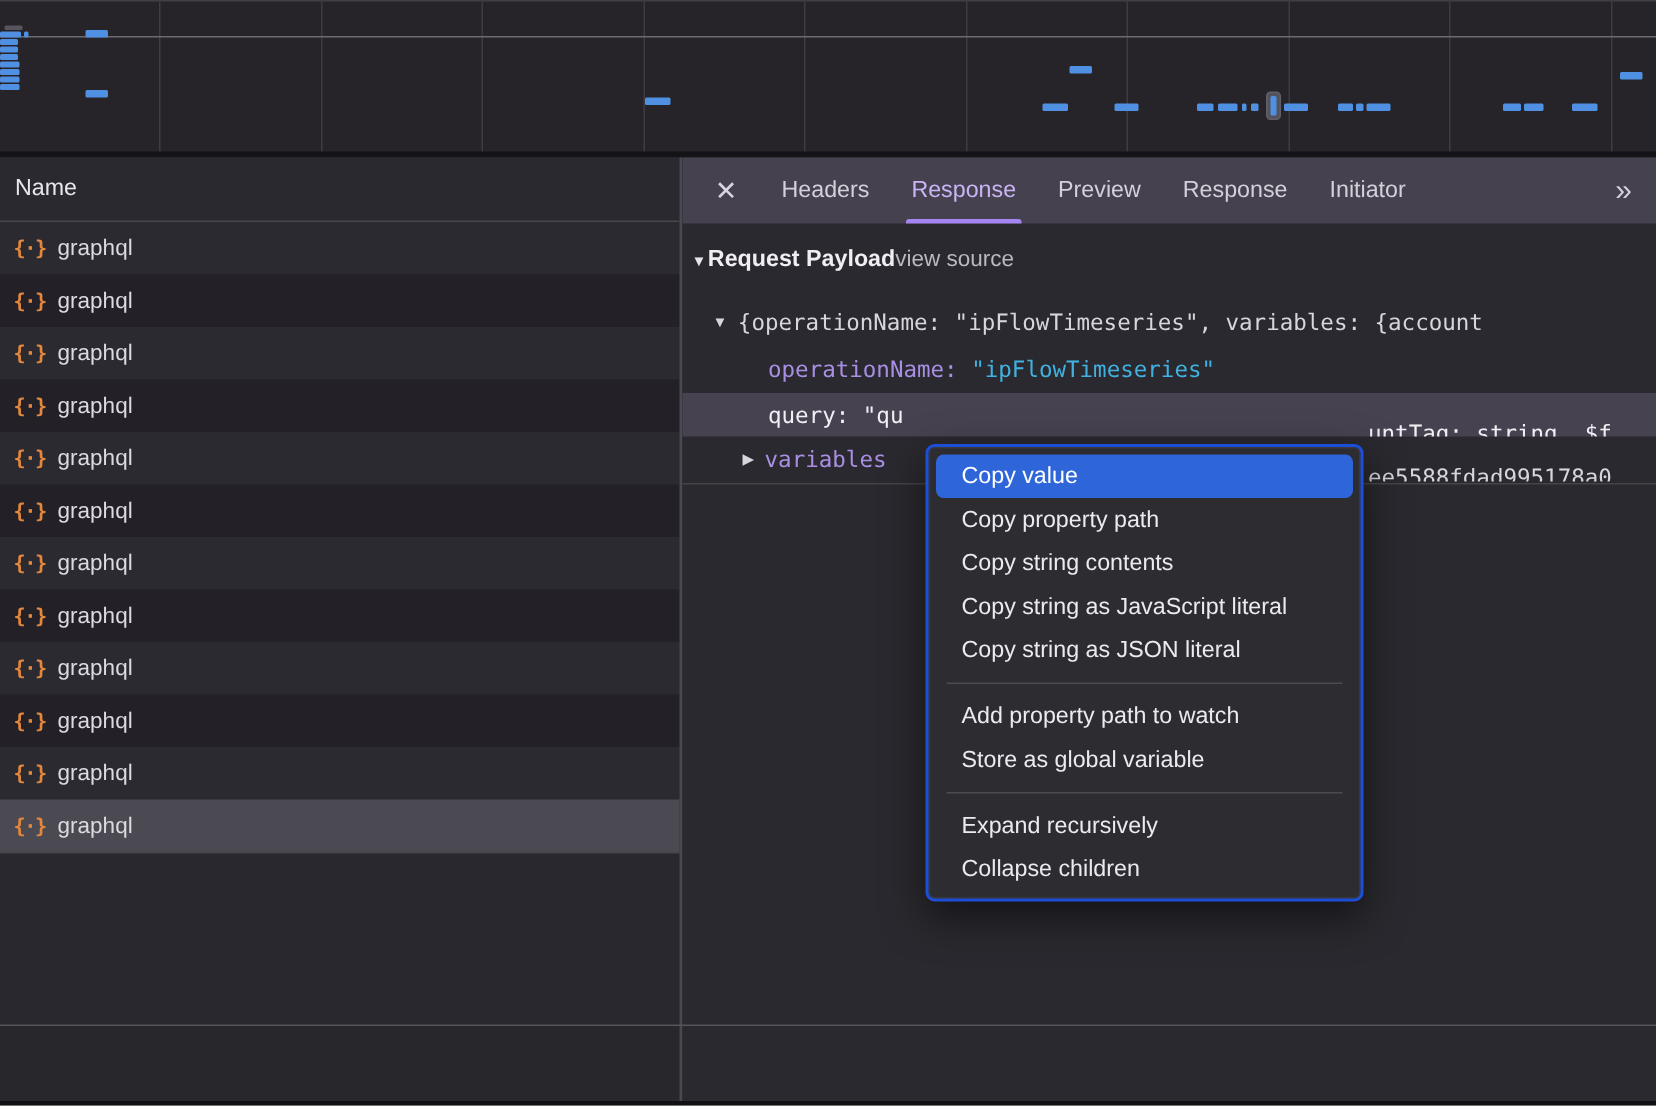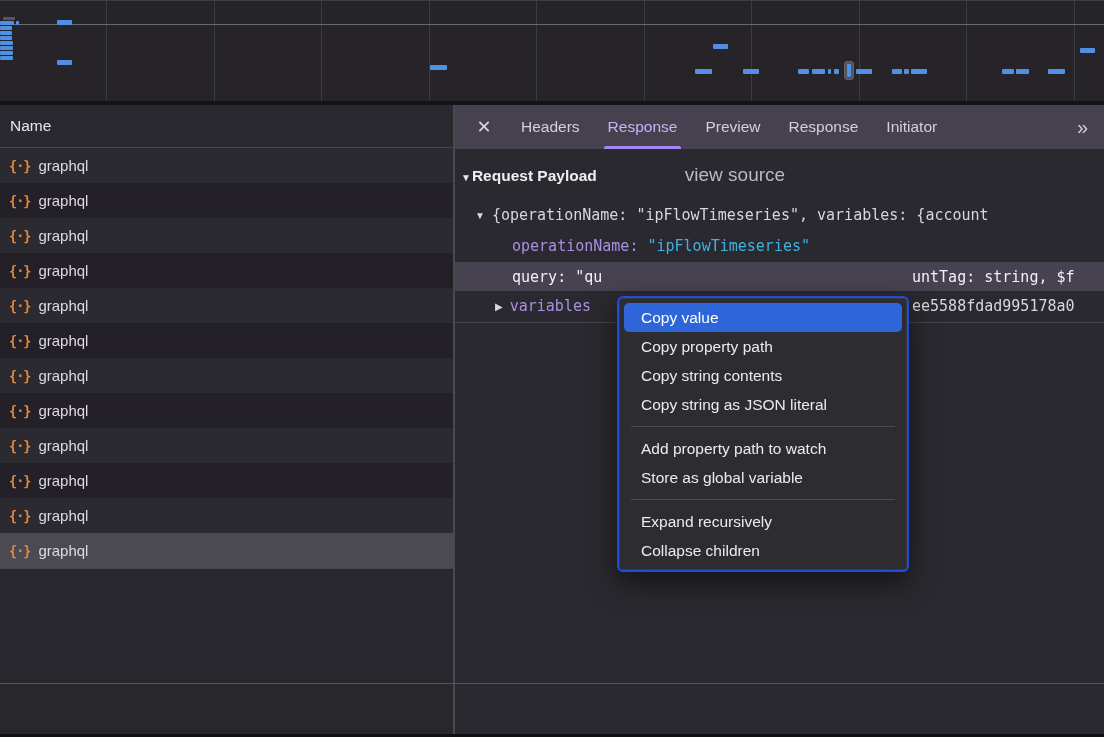--- a/index.html
+++ b/index.html
@@ -38,28 +38,28 @@
   .tab-close { align-self:center; width:30px; color:#d8d5de; font-size:18px; text-align:center; margin-right:8px; cursor:pointer; }
   .tab { position:relative; display:flex; align-items:center; padding:13px 14px; color:#d3d0d9; font-size:15.5px; cursor:pointer; }
   .tab.active { color:#c9b4f5; }
   .tab.active .tab-underline { position:absolute; left:10px; right:10px; bottom:0; height:3px; background:#a585f2; border-radius:2px 2px 0 0; }
   .tab-overflow { margin-left:auto; align-self:center; padding-right:18px; color:#d3d0d9; font-size:20px; letter-spacing:-2px; cursor:pointer; }
 
   .payload { position:absolute; left:0; top:44px; right:0; bottom:0; }
   .payload-header { position:absolute; left:6px; top:15px; display:flex; align-items:baseline; }
   .ph-tri { color:#e8e6ec; font-size:10px; margin-right:1px; }
   .ph-title { color:#f0eef2; font-size:15.5px; font-weight:bold; }
-  .ph-viewsource { margin-left:88px; color:#bab8c2; font-size:19px; cursor:pointer; }
+  .ph-viewsource { color:#bab8c2; font-size:15px; cursor:pointer; }
 
   .tree-line { position:absolute; left:0; right:0; height:30px; display:flex; align-items:center; font-family:"DejaVu Sans Mono", monospace; font-size:15px; color:#d8d6dd; white-space:pre; overflow:hidden; }
   .tree-tri { font-size:10px; color:#d8d6dd; font-family:"Liberation Sans", sans-serif; }
   .key { color:#a98fe3; }
   .str { color:#41b2e0; }
   .tree-line.selected { background:#474250; color:#f1eff3; }
-  .right-frag { position:absolute; left:457px; top:0; height:30px; display:flex; align-items:center; }
+  .right-frag { position:absolute; left:457px; top:12px; height:30px; display:flex; align-items:center; }
   .section-sep { position:absolute; left:0; right:0; top:173px; height:1px; background:#454449; }
 
   
   .footer-line { position:absolute; left:0; top:683px; width:1104px; height:1px; background:#56555c; }
   .black-bar { position:absolute; left:0; top:734px; width:1104px; height:3px; background:#111015; }
 
   
   .context-menu { position:absolute; left:617px; top:272px; width:292px; background:#2d2c31; border:2px solid #1d4ed8; border-radius:6px; padding:5px 0; box-shadow:0 10px 28px rgba(0,0,0,0.55), inset 0 0 0 1px rgba(255,255,255,0.06); z-index:10;margin-top:24px; }
   .menu-item { height:29px; display:flex; align-items:center; padding:0 17px; margin:0 5px; border-radius:5px; color:#eceaee; font-size:15.5px; cursor:pointer; }
   .menu-item.highlighted { background:#2e66da; color:#ffffff; }
@@ -229,20 +229,21 @@
       </div>
     </div>
 
     <div class="footer-line"></div>
     <div class="black-bar"></div>
 
     <div class="context-menu" id="context-menu">
         <div class="menu-item highlighted">Copy value</div>
         <div class="menu-item">Copy property path</div>
         <div class="menu-item">Copy string contents</div>
+        <div class="menu-item">Copy string as JavaScript literal</div>
         <div class="menu-item">Copy string as JSON literal</div>
         <div class="menu-sep"></div>
         <div class="menu-item">Add property path to watch</div>
         <div class="menu-item">Store as global variable</div>
         <div class="menu-sep"></div>
         <div class="menu-item">Expand recursively</div>
         <div class="menu-item">Collapse children</div>
       </div>
 
   </div>

